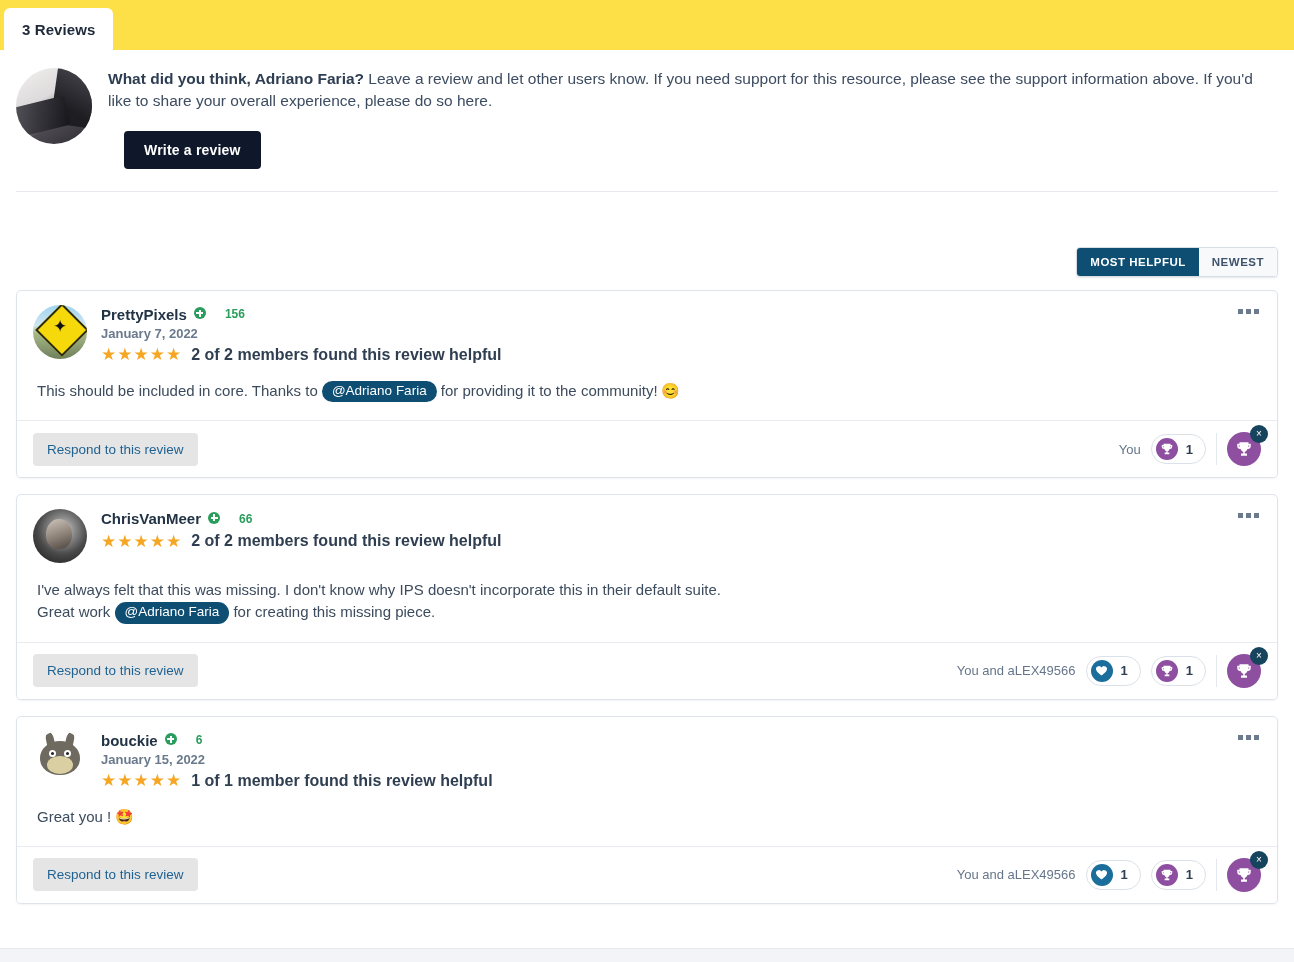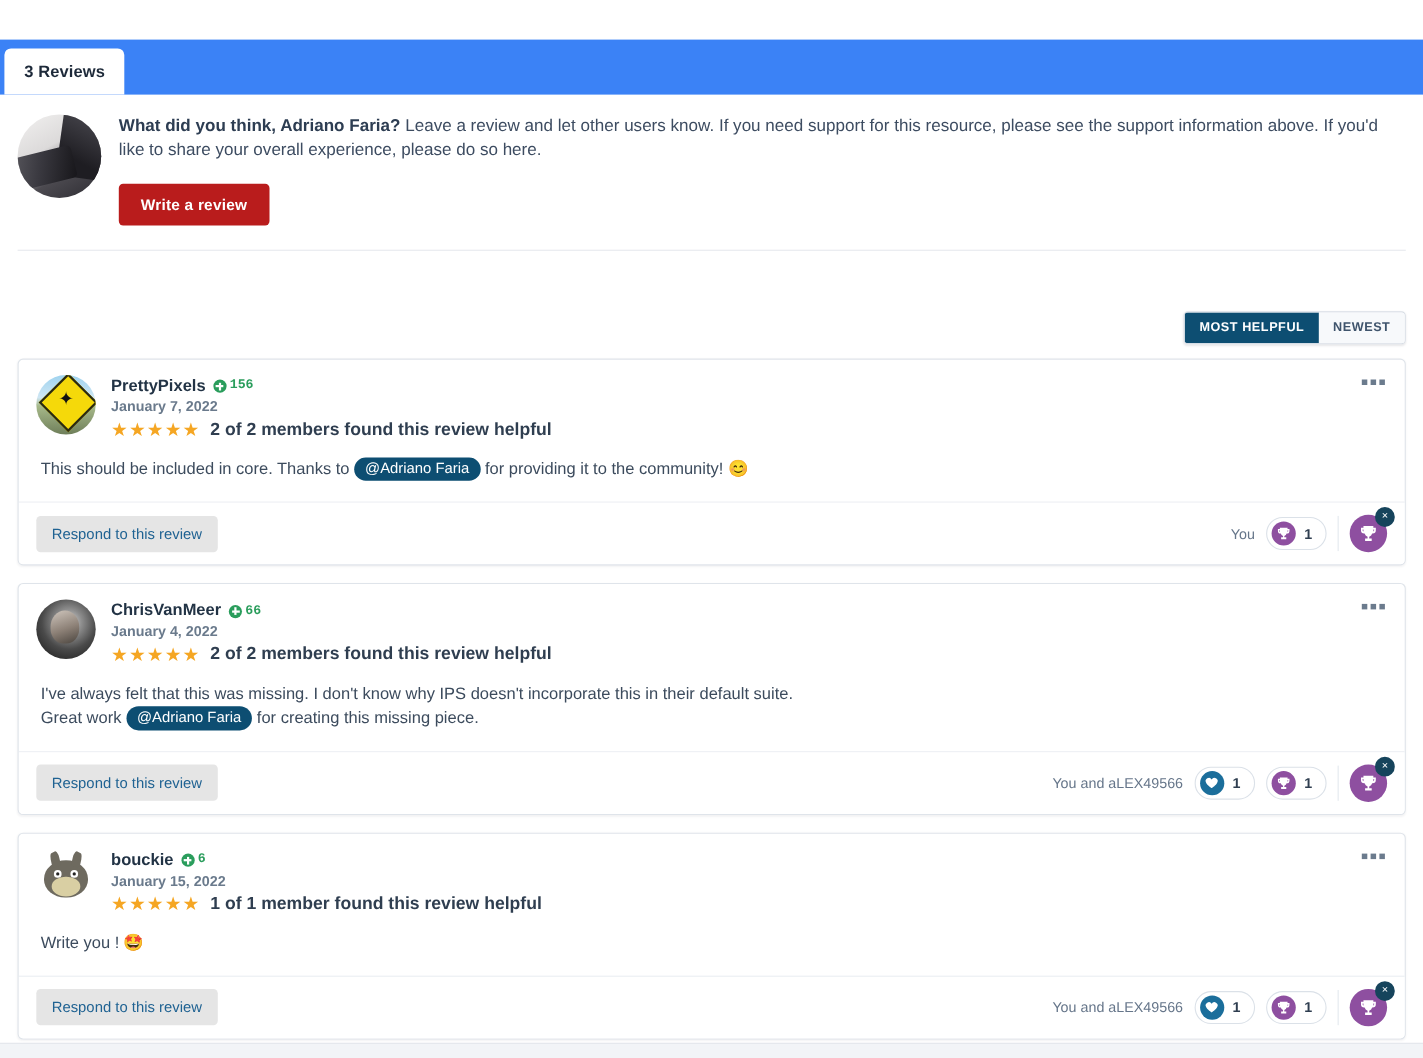--- a/index.html
+++ b/index.html
@@ -8,23 +8,22 @@
     width: 1294px; height: 962px;
     background: #ffffff;
     font-family: "Liberation Sans", sans-serif;
     -webkit-font-smoothing: antialiased;
   }
 
   
   .topbar {
     position: relative;
     height: 50px;
-    background: #3b82f6;
+    background: #fde047;
     padding-left: 4px;
-    margin-top: 36px;
   }
   .tab {
     position: absolute;
     left: 4px; top: 8px;
     height: 42px;
     background: #ffffff;
     border-radius: 6px 6px 0 0;
     display: flex;
     align-items: center;
     padding: 0 18px;
@@ -75,30 +74,31 @@
   .prompt-text {
     font-size: 15.5px;
     line-height: 1.45;
     color: #3d4c61;
     margin: 0 0 18px 0;
   }
   .prompt-text b { color: #2d3d52; font-weight: bold; }
 
   .btn-primary {
     display: inline-block;
-    background: #b91c1c;
+    background: #0f172a;
     color: #ffffff;
     font-size: 14px;
     font-weight: bold;
     padding: 11px 20px;
     border-radius: 4px;
     border: 0;
     cursor: pointer;
     letter-spacing: .2px;
     font-family: "Liberation Sans", sans-serif;
+    margin-left: 16px;
   }
 
   
   .sortwrap {
     display: flex;
     justify-content: flex-end;
     padding: 16px 0 13px 0;
   }
   .segmented {
     display: flex;
@@ -210,21 +210,21 @@
     width: 3px; height: 3px; border-radius: 50%; background: #222;
   }
 
   .meta { flex: 1; min-width: 0; padding-top: 1px; }
   .namerow { display: flex; align-items: center; gap: 7px; }
   .uname {
     font-size: 15px;
     font-weight: bold;
     color: #223345;
   }
-  .rep { display: inline-flex; align-items: flex-end; gap: 3px; font-family: Liberation Mono, monospace; }
+  .rep { display: inline-flex; align-items: flex-start; gap: 19px; }
   .rep-dot {
     width: 12px; height: 12px;
     border-radius: 50%;
     background: #2a9d5c;
     position: relative;
     display: inline-block;
   }
   .rep-dot:before, .rep-dot:after {
     content: "";
     position: absolute;
@@ -424,21 +424,20 @@
     <div class="card-head">
       <div class="avatar av-chris"></div>
       <div class="meta">
         <div class="namerow">
           <span class="uname">ChrisVanMeer</span>
           <span class="rep">
             <span class="rep-dot"></span>
             <span class="rep-num">66</span>
           </span>
         </div>
-        <div class="date">January 4, 2022</div>
         <div class="rating-row">
           <span class="stars">★★★★★</span>
           <span class="helpful">2 of 2 members found this review helpful</span>
         </div>
       </div>
       <div class="kebab">
           <i></i>
           <i></i>
           <i></i>
         </div>
@@ -502,21 +501,21 @@
           <span class="stars">★★★★★</span>
           <span class="helpful">1 of 1 member found this review helpful</span>
         </div>
       </div>
       <div class="kebab">
           <i></i>
           <i></i>
           <i></i>
         </div>
     </div>
-    <div class="card-body"><span>Write you ! </span><span class="emoji">🤩</span></div>
+    <div class="card-body"><span>Great you ! </span><span class="emoji">🤩</span></div>
     <div class="card-foot">
       <button class="btn-respond">Respond to this review</button>
       <div class="foot-right">
         <span class="whoreacted">You and aLEX49566</span>
         <span class="pill">
           <span class="rx rx-heart">
             <svg width="13" height="13" viewBox="0 0 24 24" fill="#fff">
                 <path d="M12 21s-7.5-4.7-9.3-9A5.3 5.3 0 0 1 12 6.6 5.3 5.3 0 0 1 21.3 12c-1.8 4.3-9.3 9-9.3 9z"></path>
               </svg>
           </span>

